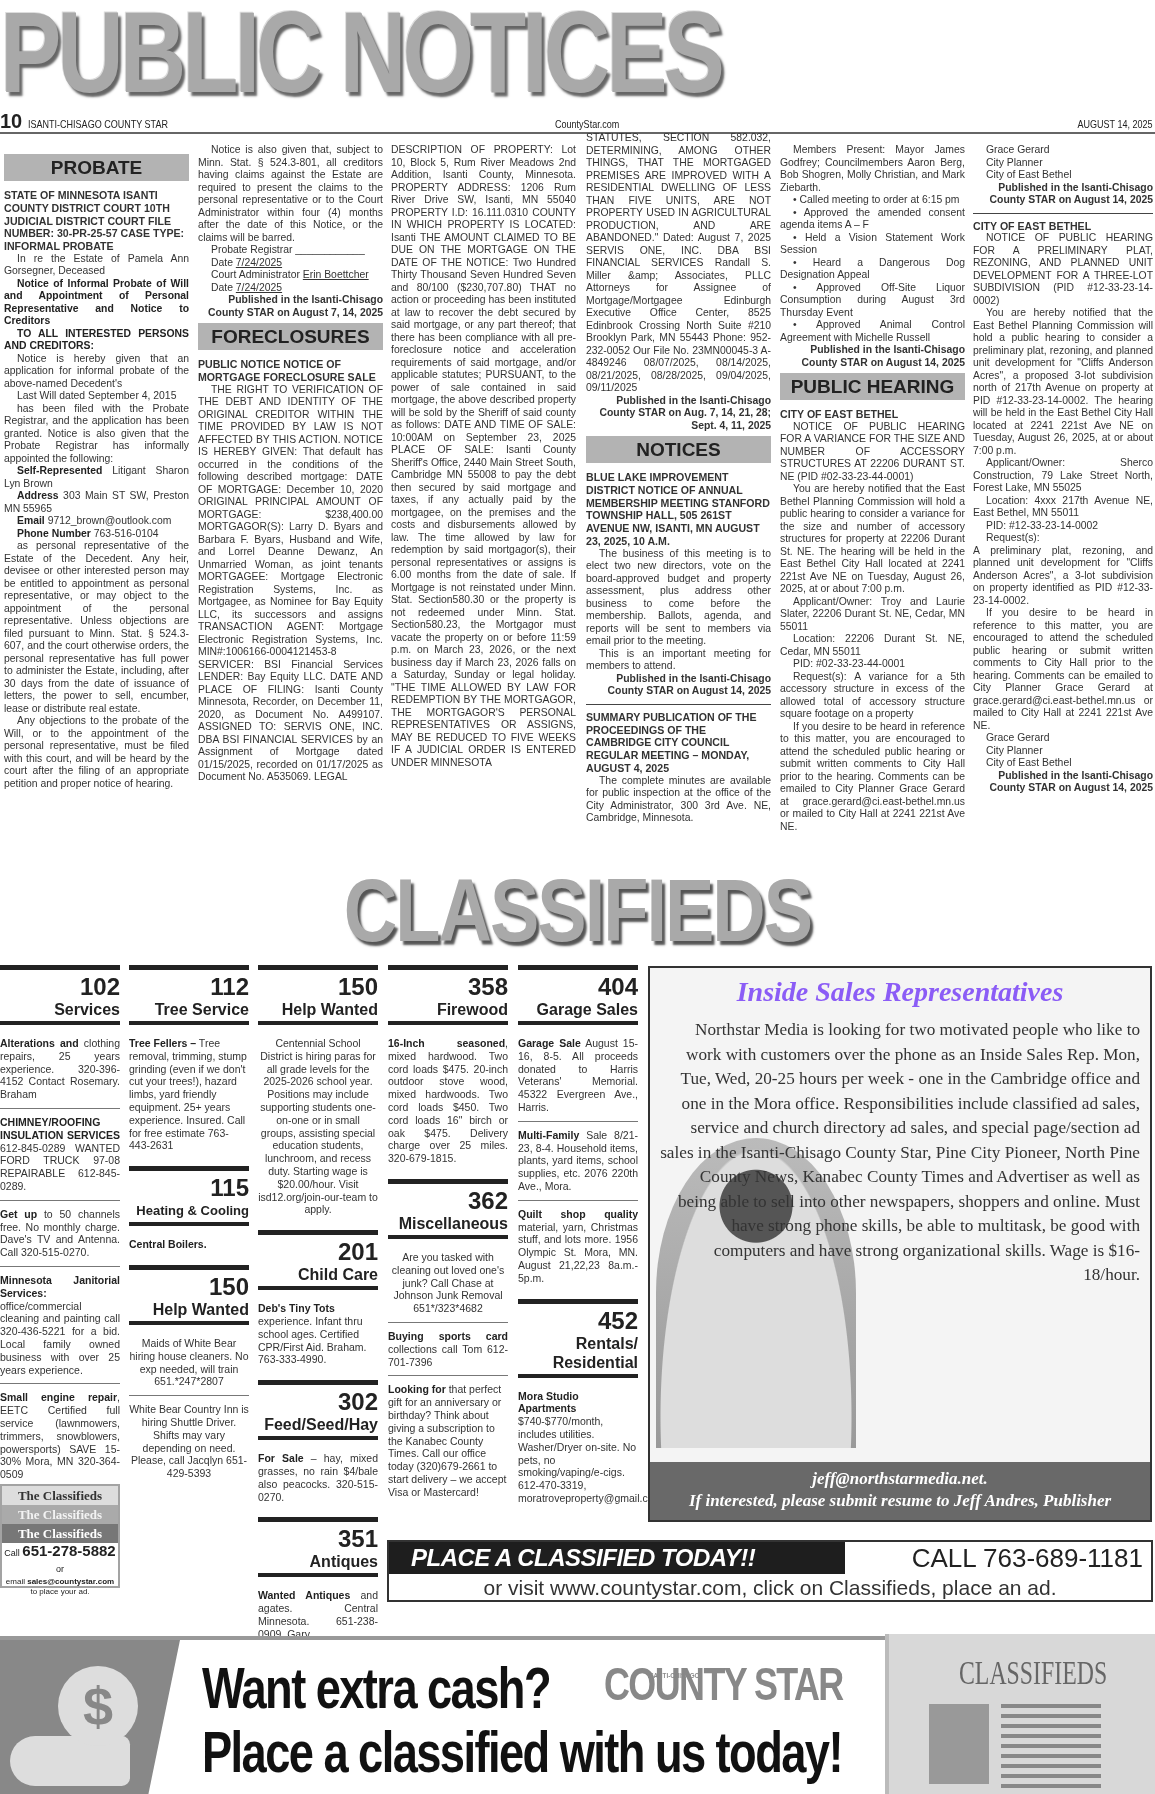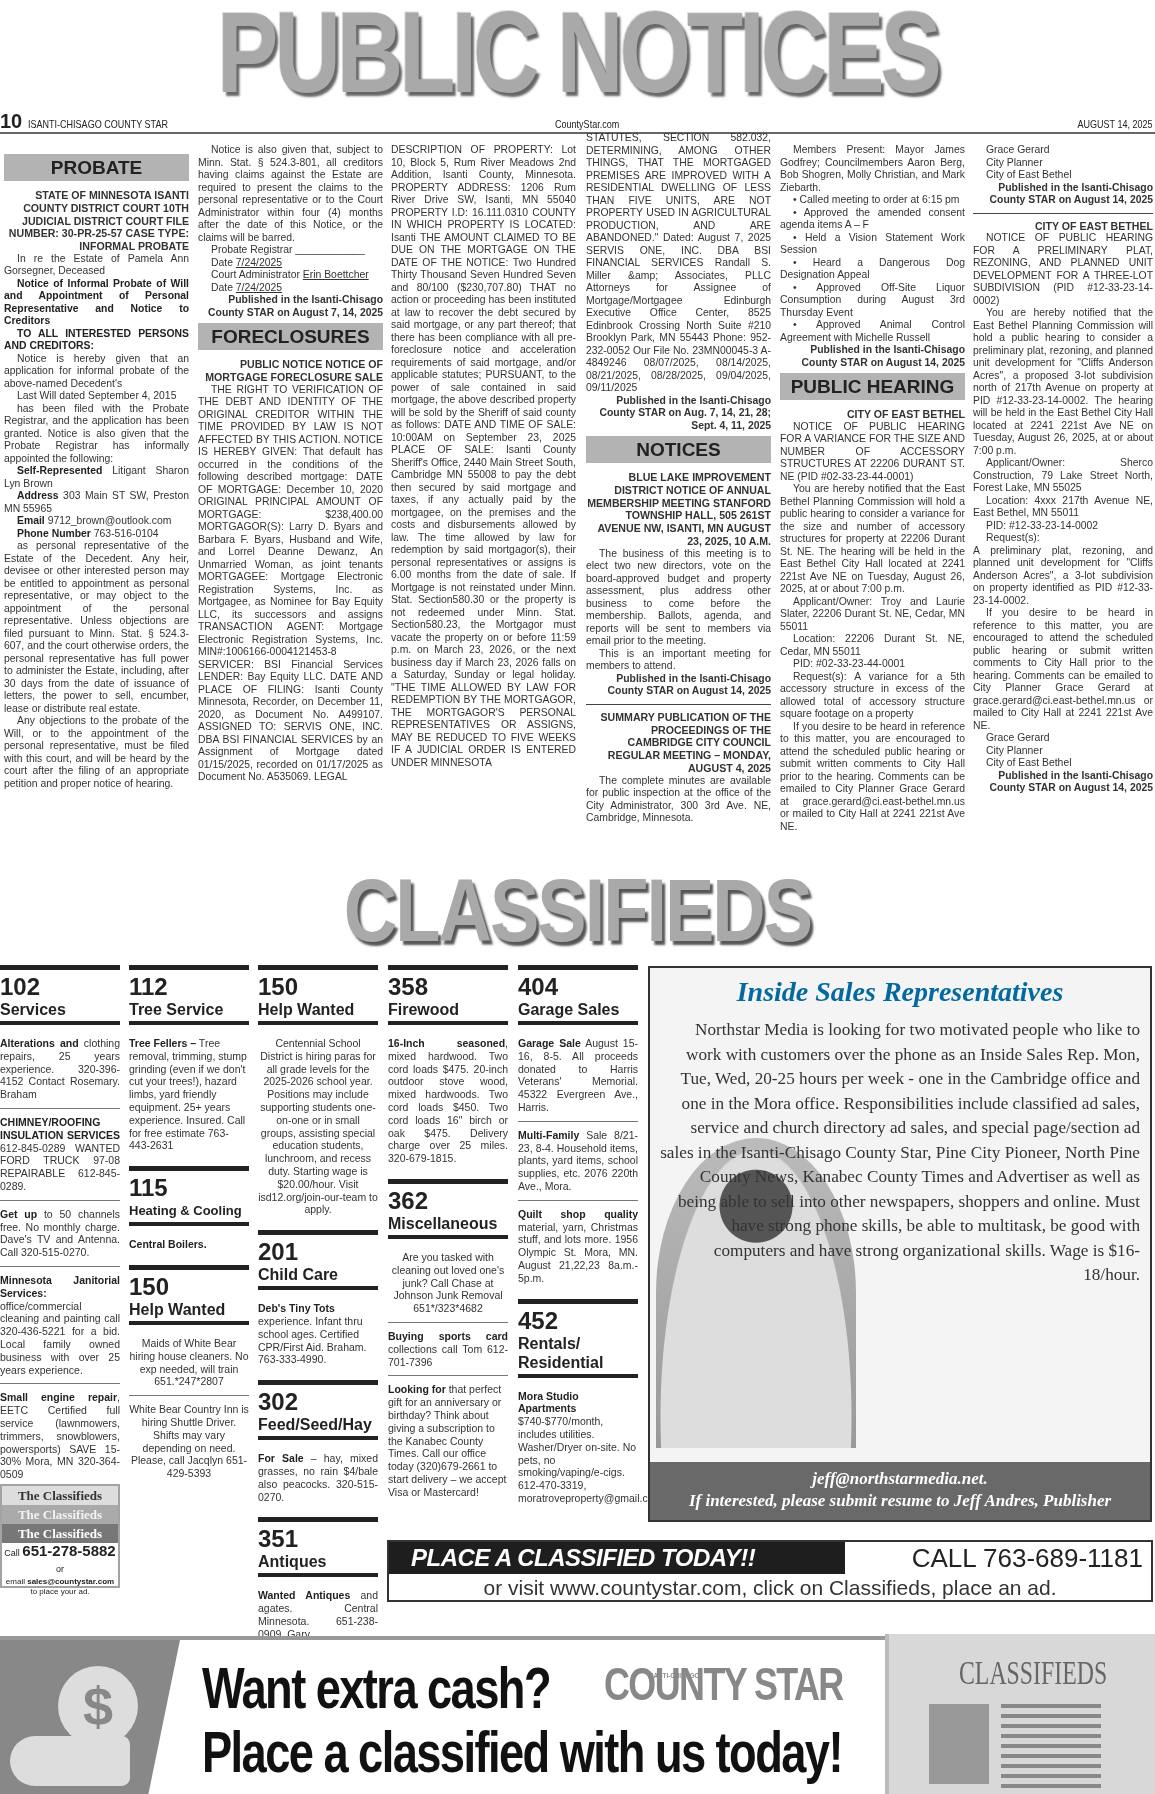--- a/index.html
+++ b/index.html
@@ -1,50 +1,50 @@
 <!DOCTYPE html>
 <html><head>
 <meta charset="utf-8">
 <style>
 *{box-sizing:border-box;margin:0;padding:0}
 body{width:1155px;height:1794px;background:#fff;font-family:"Liberation Sans",sans-serif;color:#222;overflow:hidden;position:relative}
-.masthead{position:absolute;left:0;top:0;width:1155px;height:112px;text-align:center}
+.masthead{position:absolute;left:0;top:0;width:1155px;height:112px;}
 .masthead h1{font-family:"Liberation Sans",sans-serif;font-weight:700;font-size:92px;letter-spacing:-4px;color:#a9a9a9;transform:scaleY(1.25);transform-origin:top;line-height:80px;text-shadow:3px 3px 2px #666, -1px -1px 0 #ddd;margin-top:2px}
 .folio{position:absolute;left:0;top:112px;width:1155px;height:22px;border-bottom:2px solid #666;font-size:11px;display:flex;align-items:flex-end;padding-bottom:2px}
 .folio .pg{font-weight:700;font-size:20px;line-height:18px;margin-right:6px}
 .folio .paper{font-family:"Liberation Sans Narrow","Liberation Sans",sans-serif;transform:scaleX(.82);transform-origin:left;white-space:nowrap}
 .folio .site{position:absolute;left:548px;transform:scaleX(.82);white-space:nowrap}
 .folio .date{position:absolute;right:2px;transform:scaleX(.82);transform-origin:right;white-space:nowrap}
 .col{position:absolute;top:150px;width:185px;font-size:10.4px;line-height:12.5px;text-align:justify;color:#333}
 .col p{text-indent:13px}
 .col .ni{text-indent:0}
 .col b{color:#222}
 .secbar{background:#b3b3b3;color:#222;font-weight:700;text-align:center;font-size:19px;line-height:27px;margin:4px 0 8px}
-.sechead{font-weight:700;text-align:right;text-indent:0;font-size:10.6px;line-height:12.8px}
+.sechead{font-weight:700;text-align:left;text-indent:0;font-size:10.6px;line-height:12.8px}
 .rule{border-top:1px solid #444;margin:6px 0 6px}
 .u{text-decoration:underline}
 .pub{font-weight:700;text-align:right;text-indent:0}
 .classmast{position:absolute;left:0;top:860px;width:1155px;height:100px;text-align:center}
 .classmast h2{font-weight:700;font-size:74px;letter-spacing:-2px;color:#a9a9a9;transform:scaleY(1.2);transform-origin:top;text-shadow:3px 3px 2px #555;line-height:72px;margin-top:8px}
 .ccol{position:absolute;top:965px;width:120px;font-size:10.5px;line-height:12.8px;color:#333}
-.chead{border-top:5px solid #222;border-bottom:4px solid #222;text-align:left;margin-bottom:12px;padding:4px 0 2px}
+.chead{border-top:5px solid #222;border-bottom:4px solid #222;text-align:right;margin-bottom:12px;padding:4px 0 2px}
 .chead .num{font-weight:700;font-size:24px;line-height:26px;color:#222}
 .chead .cat{font-weight:700;font-size:16px;line-height:19px;color:#222}
 .ad{text-align:justify;padding-bottom:7px;margin-bottom:7px;border-bottom:1px solid #777}
 .ad.noline{border-bottom:none}
 .ad.center{text-align:center}
 .ad b{color:#222}
 .promo{position:absolute;left:0;top:1484px;width:120px;height:104px;border:2px solid #a3a3a3;text-align:center}
 .promo .row{font-family:"Liberation Serif",serif;font-weight:700;font-size:13px;line-height:19px;color:#333}
 .promo .r1{background:#ddd}.promo .r2{background:#aaa;color:#f3f3f3}.promo .r3{background:#777;color:#fff}
 .promo .call{font-size:9px;line-height:16px}
 .promo .call b{font-size:15px}
 .promo .email{font-size:8px;line-height:10px}
 .jobad{position:absolute;left:648px;top:966px;width:504px;height:556px;border:2px solid #333;background:#f4f4f4;overflow:hidden}
-.jobad h3{font-family:"Liberation Serif",serif;font-style:italic;font-weight:700;font-size:28px;text-align:center;color:#0369a1;margin-top:8px}
+.jobad h3{font-family:"Liberation Serif",serif;font-style:italic;font-weight:700;font-size:28px;text-align:center;color:#8b5cf6;margin-top:8px}
 .jobad .body{position:absolute;right:10px;top:50px;width:480px;text-align:right;font-family:"Liberation Serif",serif;font-size:17.2px;line-height:24.5px;color:#333}
 .jobad .photo{position:absolute;left:6px;top:170px;width:200px;height:310px;border-radius:50% 50% 0 0;background:radial-gradient(circle at 50% 22%,#555 0 36px,transparent 37px),radial-gradient(ellipse at 50% 90%,#ddd 0 95px,transparent 96px),linear-gradient(#bbb,#999)}
 .jobad .foot{position:absolute;left:0;bottom:0;width:100%;height:58px;background:rgba(80,80,80,.85);color:#fff;text-align:center;font-family:"Liberation Serif",serif;font-style:italic;font-weight:700;font-size:17px;line-height:22px;padding-top:6px}
 .placead{position:absolute;left:387px;top:1540px;width:766px;height:62px;border:2px solid #333}
 .placead .left{position:absolute;left:0;top:0;width:456px;height:32px;background:#1e1e1e;color:#fff;font-weight:700;font-style:italic;font-size:24px;line-height:32px;padding-left:22px;letter-spacing:-.5px}
 .placead .right{position:absolute;right:8px;top:0;height:32px;font-weight:400;font-size:26px;line-height:32px;color:#222}
 .placead .bottom{position:absolute;left:0;top:32px;width:100%;text-align:center;font-size:21px;line-height:28px;color:#333}
 .banner{position:absolute;left:0;top:1636px;width:1155px;height:158px;background:#fff;border-top:4px solid #999}
 .banner .leftshape{position:absolute;left:0;top:0;width:180px;height:158px;background:#888;clip-path:polygon(0 0,100% 0,82% 100%,0 100%)}
 .banner .coin{position:absolute;left:58px;top:26px;width:80px;height:80px;border-radius:50%;background:#ddd;color:#888;font-size:54px;font-weight:700;text-align:center;line-height:80px}

